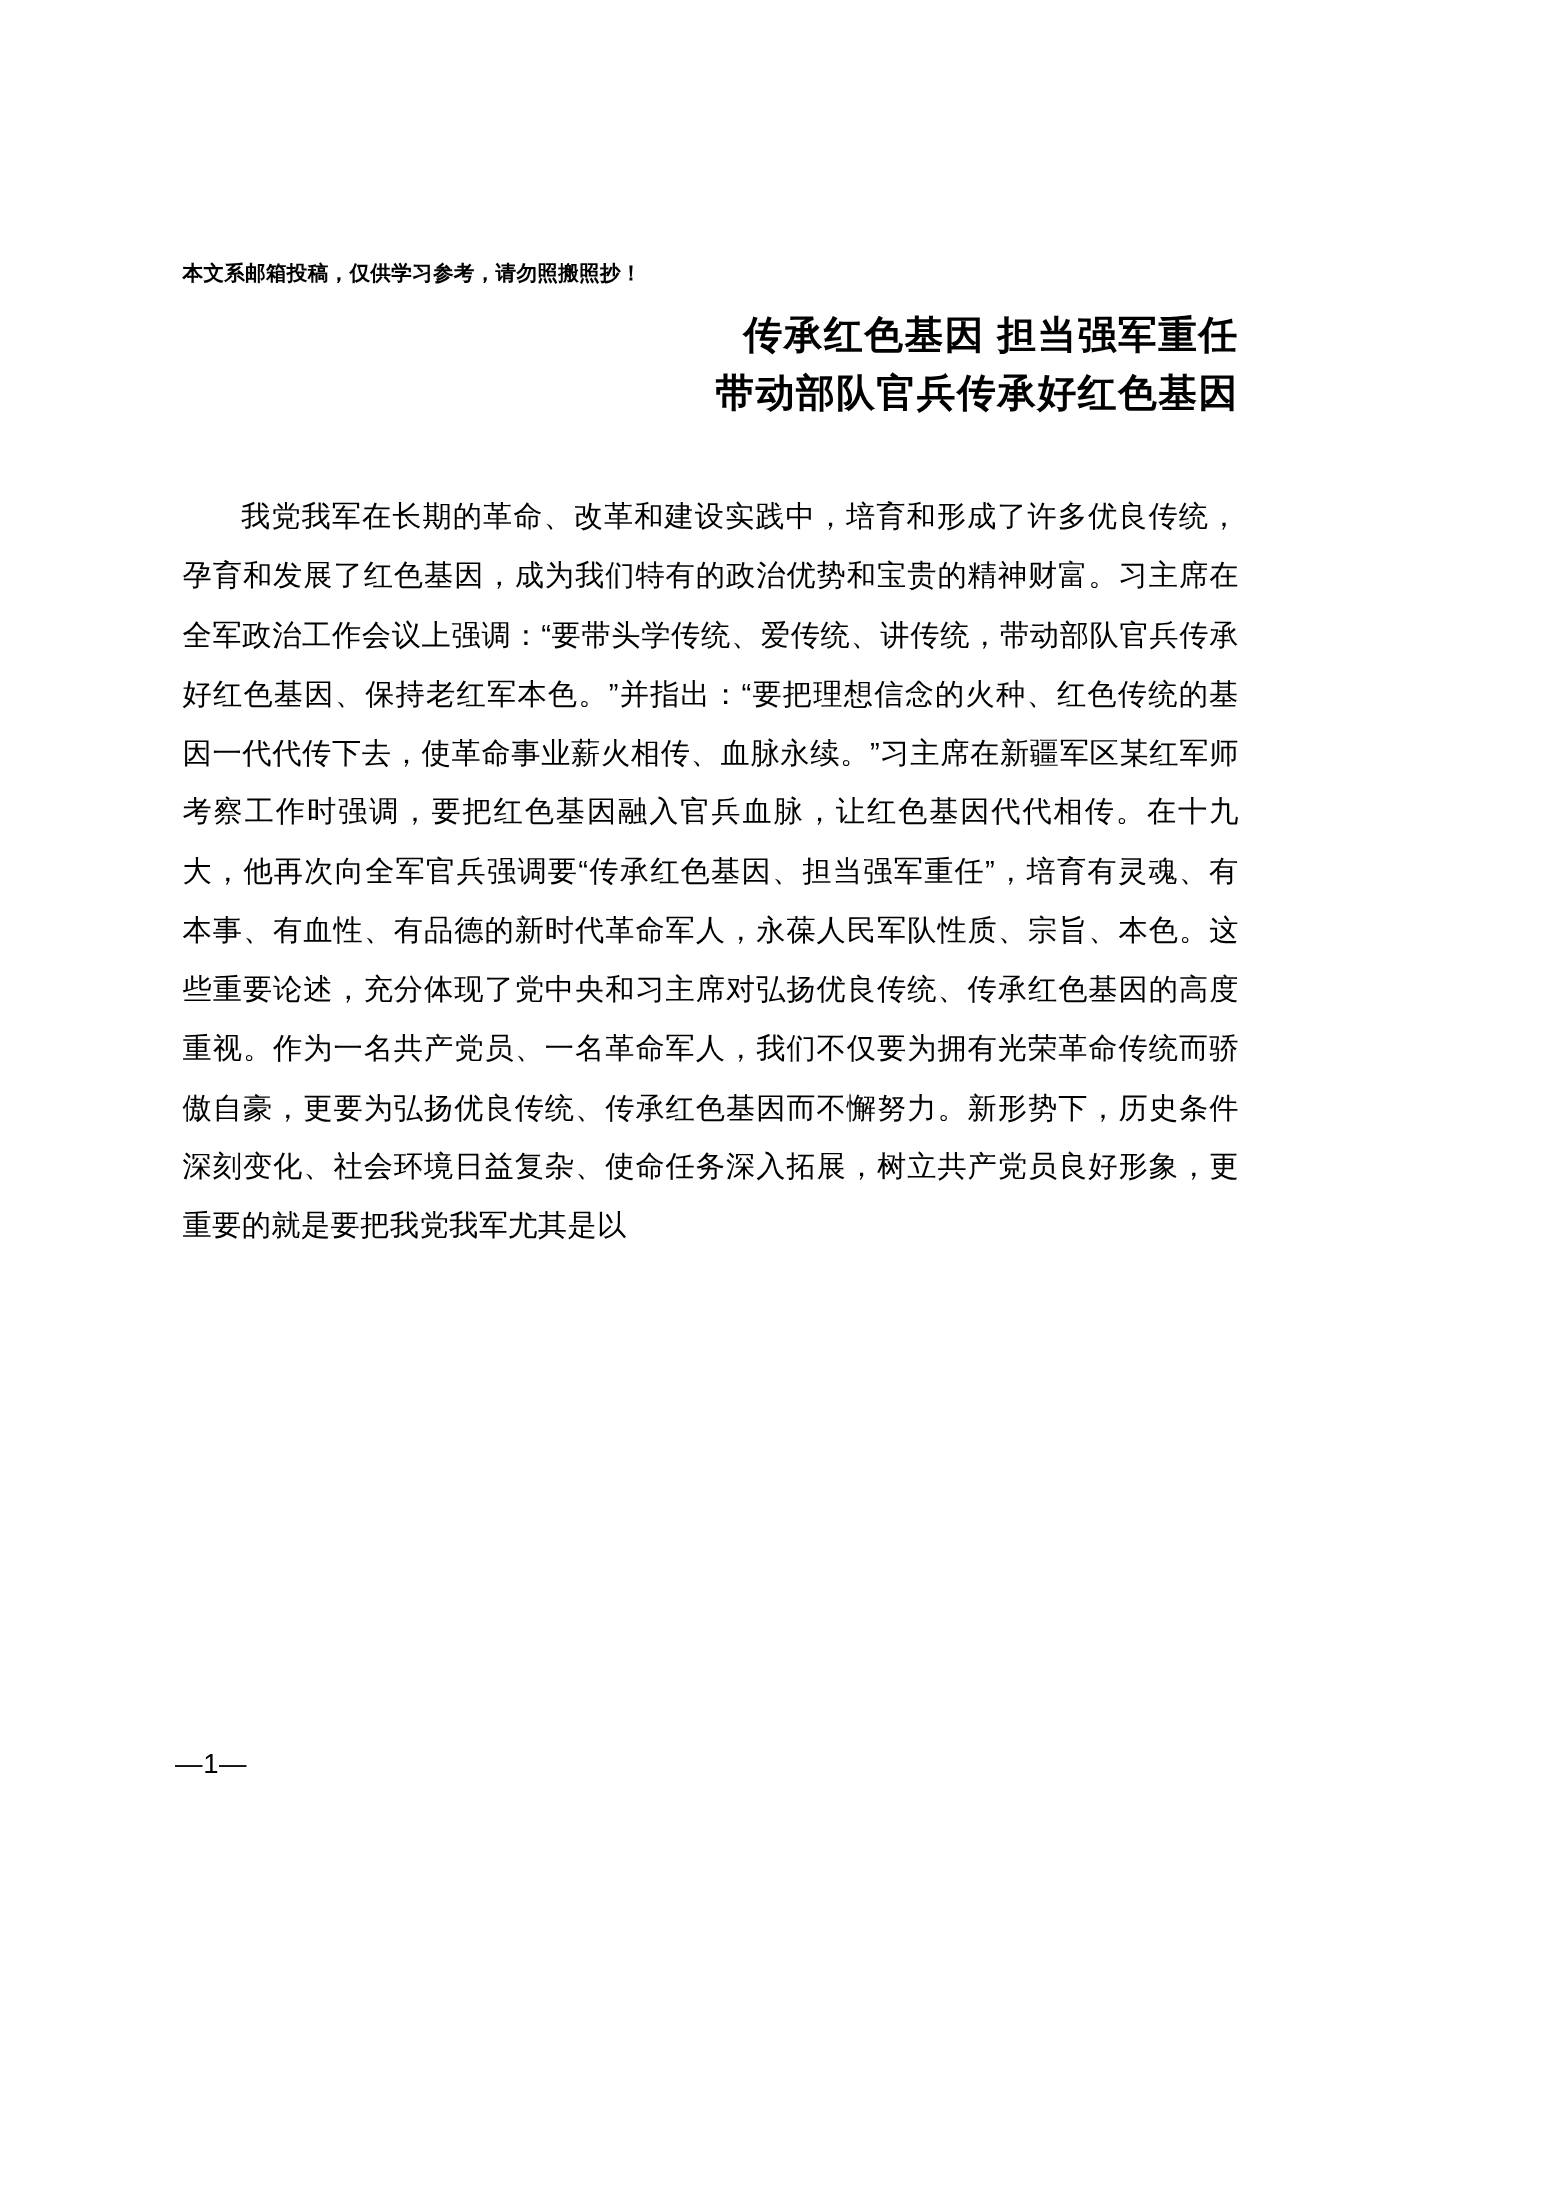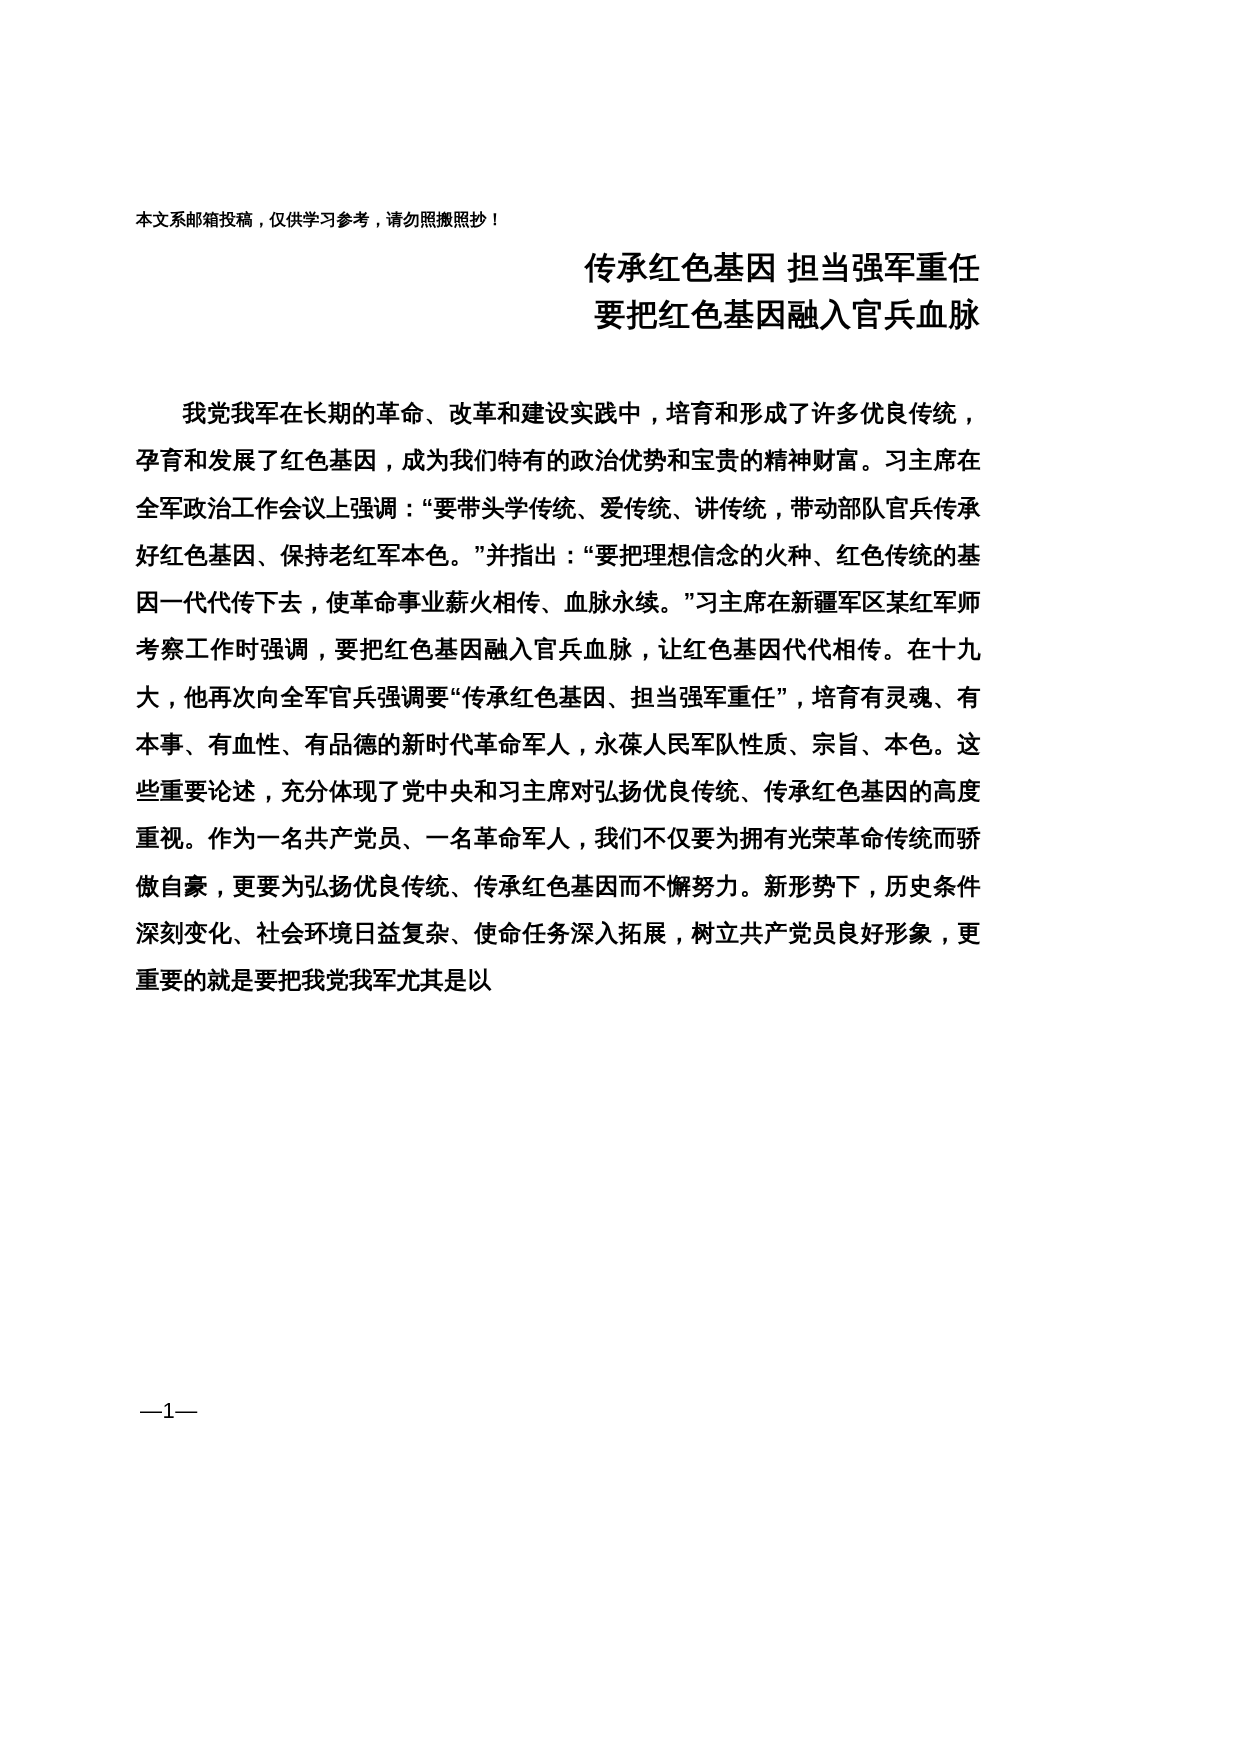--- a/index.html
+++ b/index.html
@@ -15,21 +15,21 @@
     position: relative;
     width: 1240px;
     height: 1754px;
     margin: 0 auto;
     background: #ffffff;
     overflow: hidden;
     box-sizing: border-box;
   }
   .content {
     position: absolute;
-    left: 136px;
+    left: 146px;
     top: 0;
     width: 845px;
   }
   .notice {
     font-size: 16.5px;
     font-weight: bold;
     letter-spacing: 0.2px;
     line-height: 1.2;
     margin-top: 210px;
     margin-bottom: 0;
@@ -51,21 +51,20 @@
   }
   .para {
     font-size: 23.4px;
     line-height: 2.02;
     text-align: justify;
     text-justify: inter-ideograph;
     text-indent: 2em;
     letter-spacing: 0.3px;
     margin: 0;
     word-break: break-all;
-    font-weight: bold;
   }
   .footer {
     position: absolute;
     left: 140px;
     top: 1398px;
     font-size: 22px;
     line-height: 1.2;
     letter-spacing: 0.5px;
   }
 </style>
@@ -73,21 +72,21 @@
 <body>
 
 <div class="page">
 
   <div class="content">
 
     <div class="notice">本文系邮箱投稿，仅供学习参考，请勿照搬照抄！</div>
 
     <div class="doc-title">
       <span class="title-line">传承红色基因  担当强军重任</span>
-      <span class="title-line">要把红色基因融入官兵血脉</span>
+      <span class="title-line">带动部队官兵传承好红色基因</span>
     </div>
 
     <div class="body-wrap">
       <p class="para">我党我军在长期的革命、改革和建设实践中，培育和形成了许多优良传统，孕育和发展了红色基因，成为我们特有的政治优势和宝贵的精神财富。习主席在全军政治工作会议上强调：“要带头学传统、爱传统、讲传统，带动部队官兵传承好红色基因、保持老红军本色。”并指出：“要把理想信念的火种、红色传统的基因一代代传下去，使革命事业薪火相传、血脉永续。”习主席在新疆军区某红军师考察工作时强调，要把红色基因融入官兵血脉，让红色基因代代相传。在十九大，他再次向全军官兵强调要“传承红色基因、担当强军重任”，培育有灵魂、有本事、有血性、有品德的新时代革命军人，永葆人民军队性质、宗旨、本色。这些重要论述，充分体现了党中央和习主席对弘扬优良传统、传承红色基因的高度重视。作为一名共产党员、一名革命军人，我们不仅要为拥有光荣革命传统而骄傲自豪，更要为弘扬优良传统、传承红色基因而不懈努力。新形势下，历史条件深刻变化、社会环境日益复杂、使命任务深入拓展，树立共产党员良好形象，更重要的就是要把我党我军尤其是以</p>
     </div>
 
   </div>
 
   <div class="footer">—1—</div>
 

